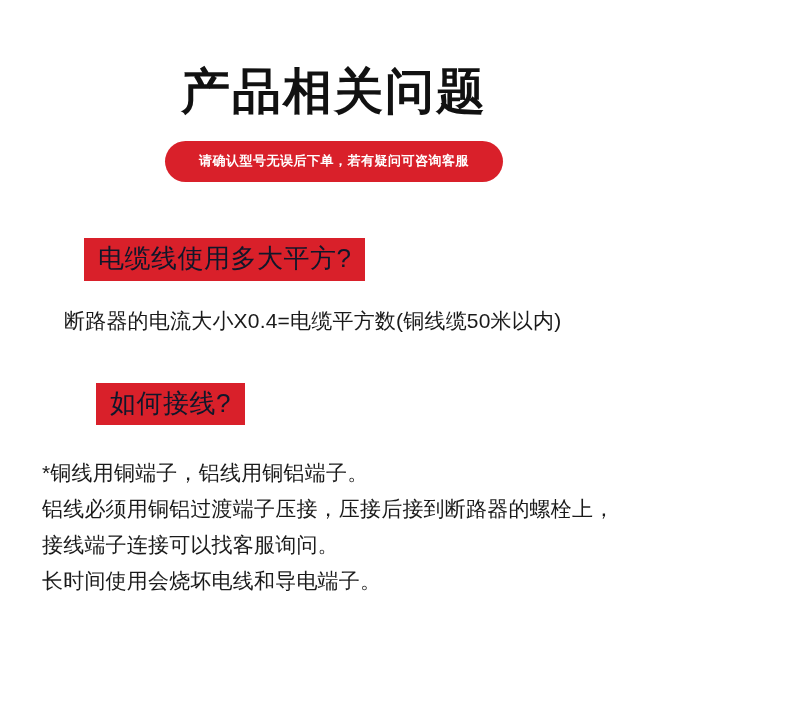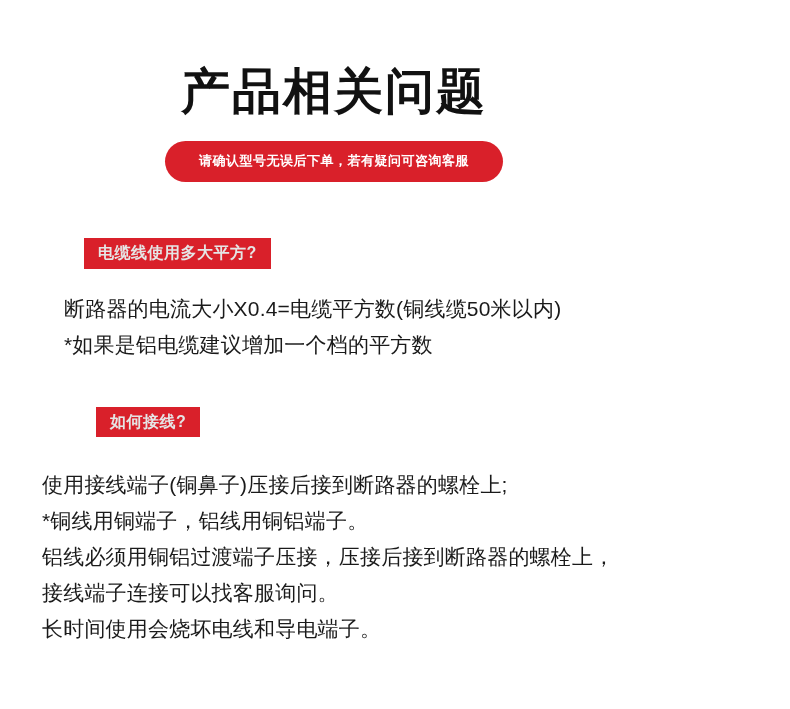--- a/index.html
+++ b/index.html
@@ -50,23 +50,23 @@
     white-space: nowrap;
   }
 
   
   .section {
     margin-top: 0;
   }
   .sec-head {
     display: inline-block;
     background: #d9202a;
-    color: #e5e5e5;
-    font-size: 16px;
-    font-weight: 700;
+    color: #0f172a;
+    font-size: 26px;
+    font-weight: 400;
     padding: 5px 14px 6px 14px;
     letter-spacing: 0.5px;
     line-height: 1.2;
   }
   .sec1-head-wrap {
     margin-left: 84px;
     margin-top: 56px;
   }
   .sec2-head-wrap {
     margin-left: 96px;
@@ -100,30 +100,28 @@
   <div class="banner-wrap">
     <div class="banner">请确认型号无误后下单，若有疑问可咨询客服</div>
   </div>
 
   <div class="section">
     <div class="sec1-head-wrap">
       <span class="sec-head">电缆线使用多大平方?</span>
     </div>
     <div class="body-block">
       <div class="line">断路器的电流大小X0.4=电缆平方数(铜线缆50米以内)</div>
-      <div class="line">*如果是铝电缆建议增加一个档的平方数</div>
     </div>
   </div>
 
   <div class="section">
     <div class="sec2-head-wrap">
       <span class="sec-head">如何接线?</span>
     </div>
     <div class="body-block second">
-      <div class="line">使用接线端子(铜鼻子)压接后接到断路器的螺栓上;</div>
       <div class="line">*铜线用铜端子，铝线用铜铝端子。</div>
       <div class="line">铝线必须用铜铝过渡端子压接，压接后接到断路器的螺栓上，</div>
       <div class="line">接线端子连接可以找客服询问。</div>
       <div class="line">长时间使用会烧坏电线和导电端子。</div>
     </div>
   </div>
 
 </div>
 
 </body></html>

